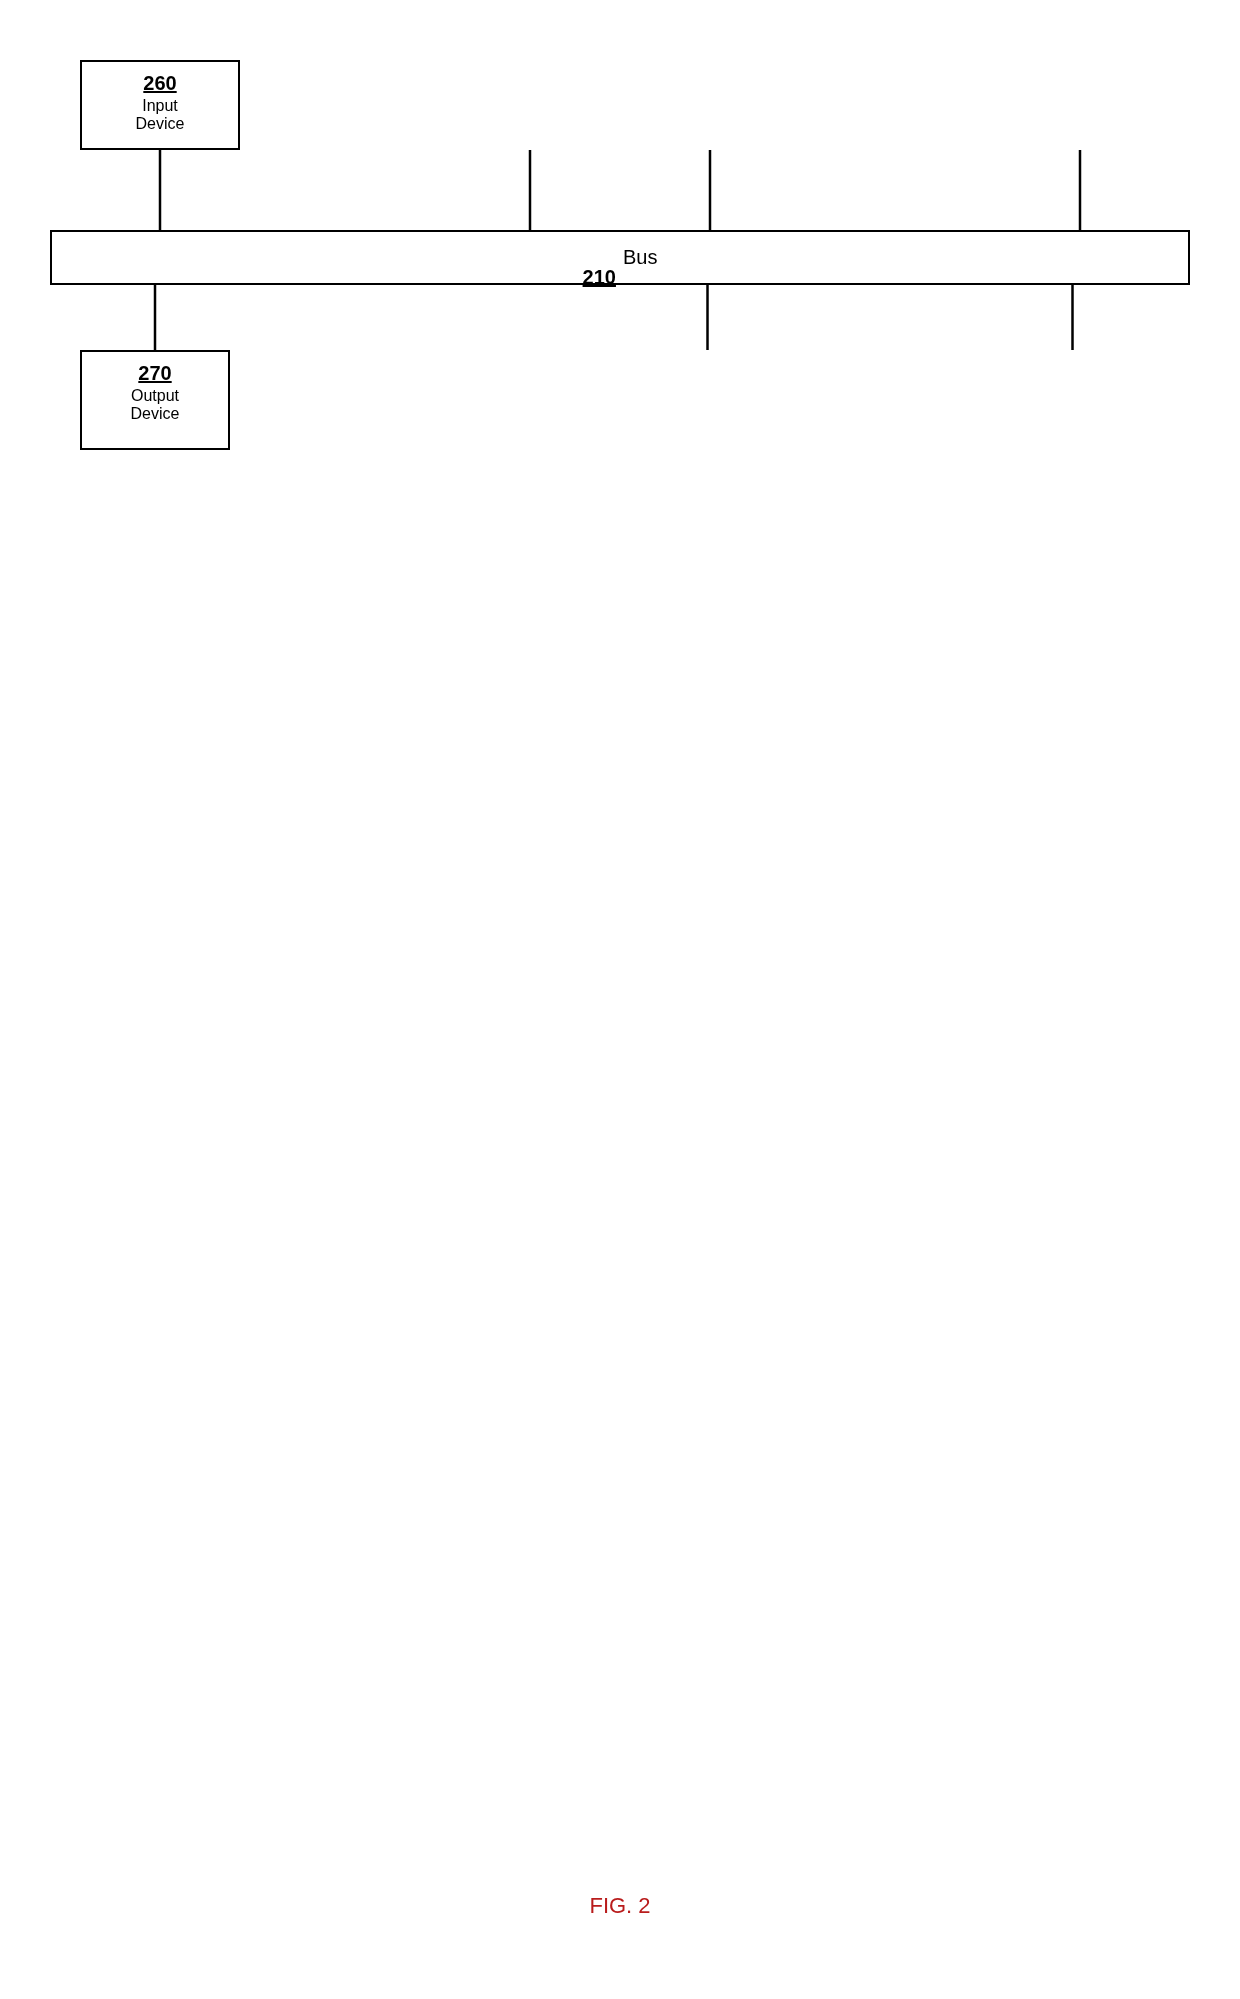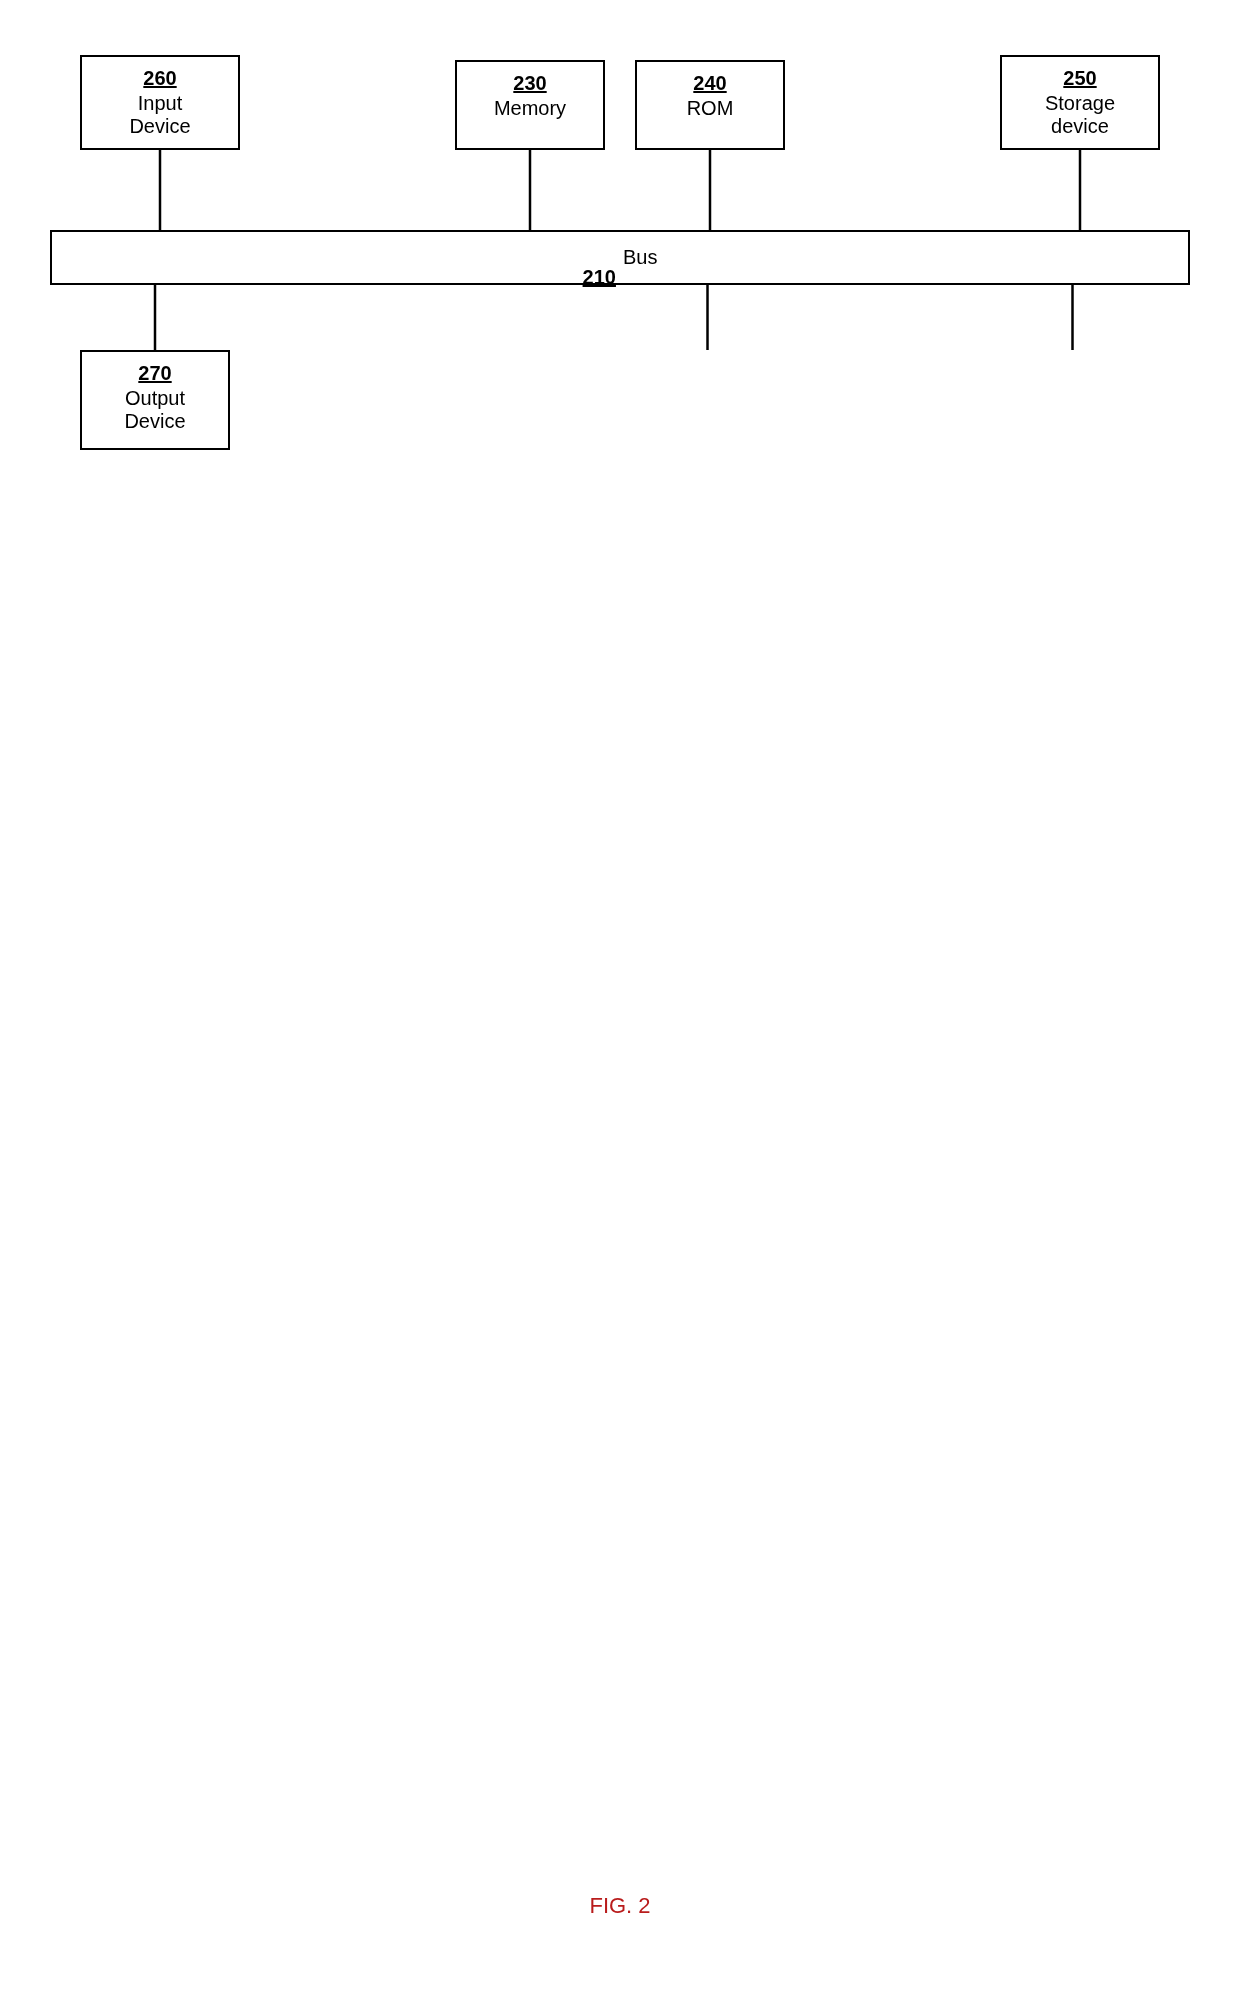--- a/index.html
+++ b/index.html
@@ -33,21 +33,21 @@
     }
 
     .box-number {
       font-weight: bold;
       text-decoration: underline;
       font-size: 20px;
       display: block;
     }
 
     .box-label {
-      font-size: 20px;
+      font-size: 16px;
       display: block;
       margin-top: 2px;
     }
 
     .box-input-device {
       width: 160px;
       min-height: 90px;
     }
 
     .box-memory {
@@ -125,36 +125,21 @@
       <line x1="1022.5" y1="245" x2="1022.5" y2="310" stroke="#000" stroke-width="2.5"></line>
     </svg>
 
   <div style="display:flex; justify-content:space-between; align-items:flex-end; padding:0 30px; height:110px;">
 
     <div class="box box-input-device" style="position:relative;">
       <span class="box-number">260</span>
       <span class="box-label">Input<br>Device</span>
     </div>
 
-    <div style="display:flex; gap:30px;">
-      <div class="box box-memory">
-        <span class="box-number">230</span>
-        <span class="box-label">Memory</span>
-      </div>
 
-      <div class="box box-rom">
-        <span class="box-number">240</span>
-        <span class="box-label">ROM</span>
-      </div>
-    </div>
-
-    <div class="box box-storage">
-      <span class="box-number">250</span>
-      <span class="box-label">Storage<br>device</span>
-    </div>
 
   </div>
 
   <div style="height:80px;"></div>
 
   <div class="bus-row">
     <span class="bus-label">
       <span style="font-weight:bold;text-decoration:underline;margin-top:40px;">210</span>
       <span style="margin-left:3px;">Bus</span>
     </span>

